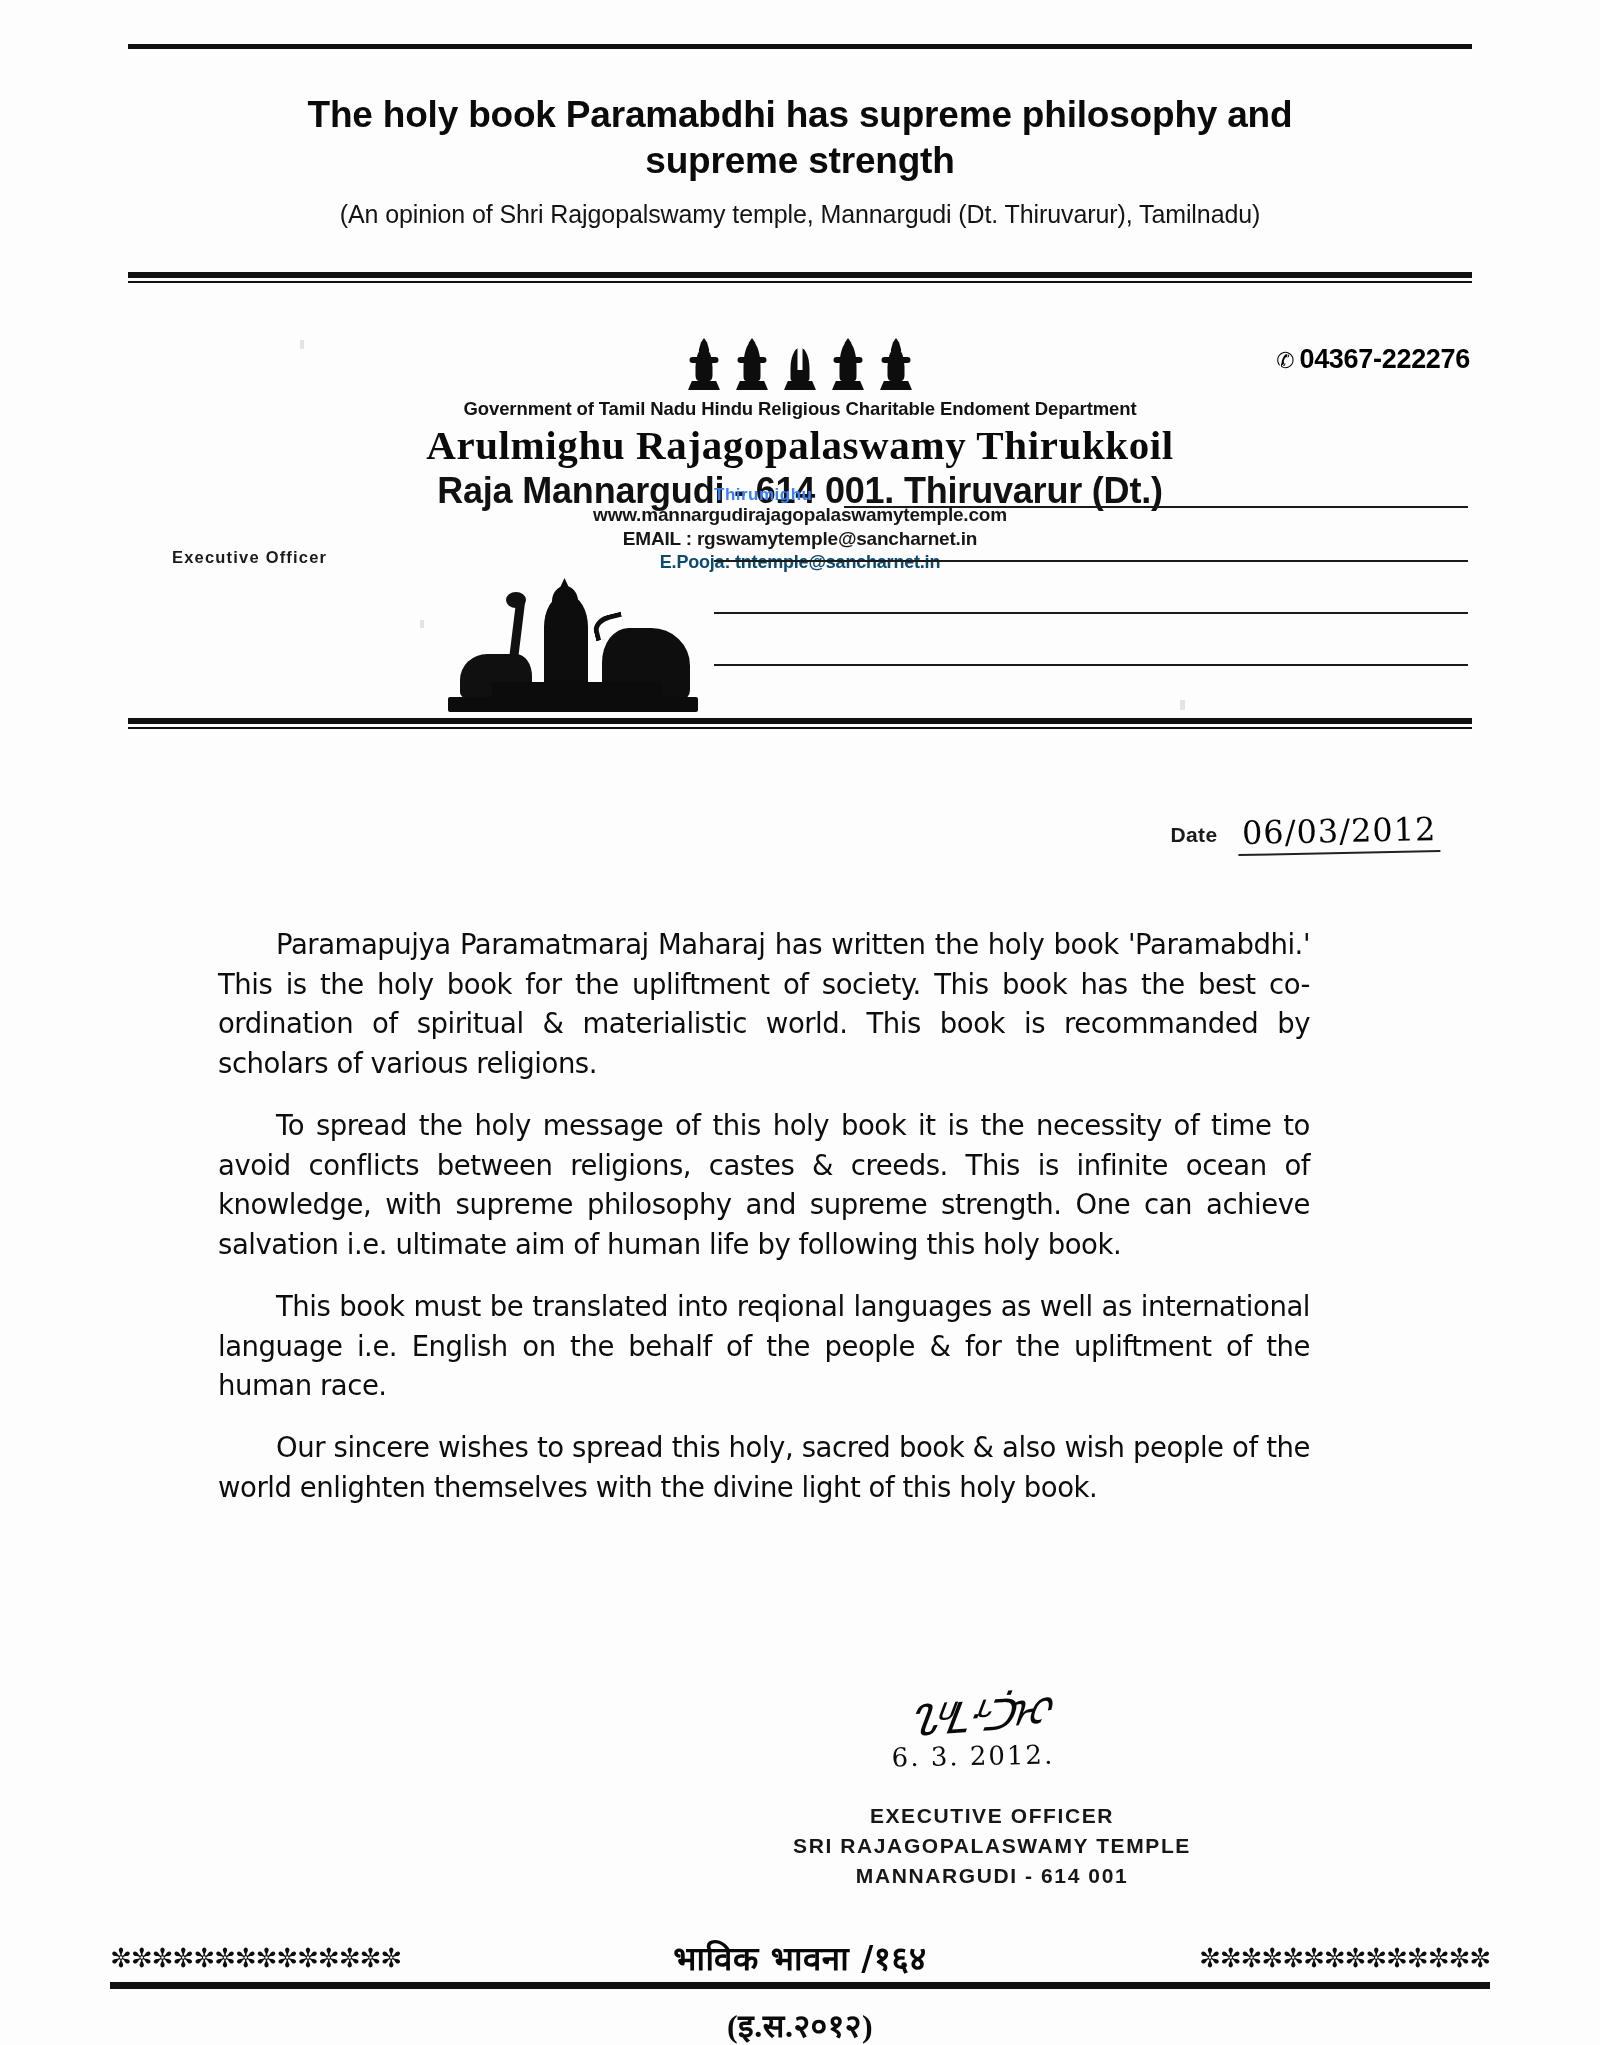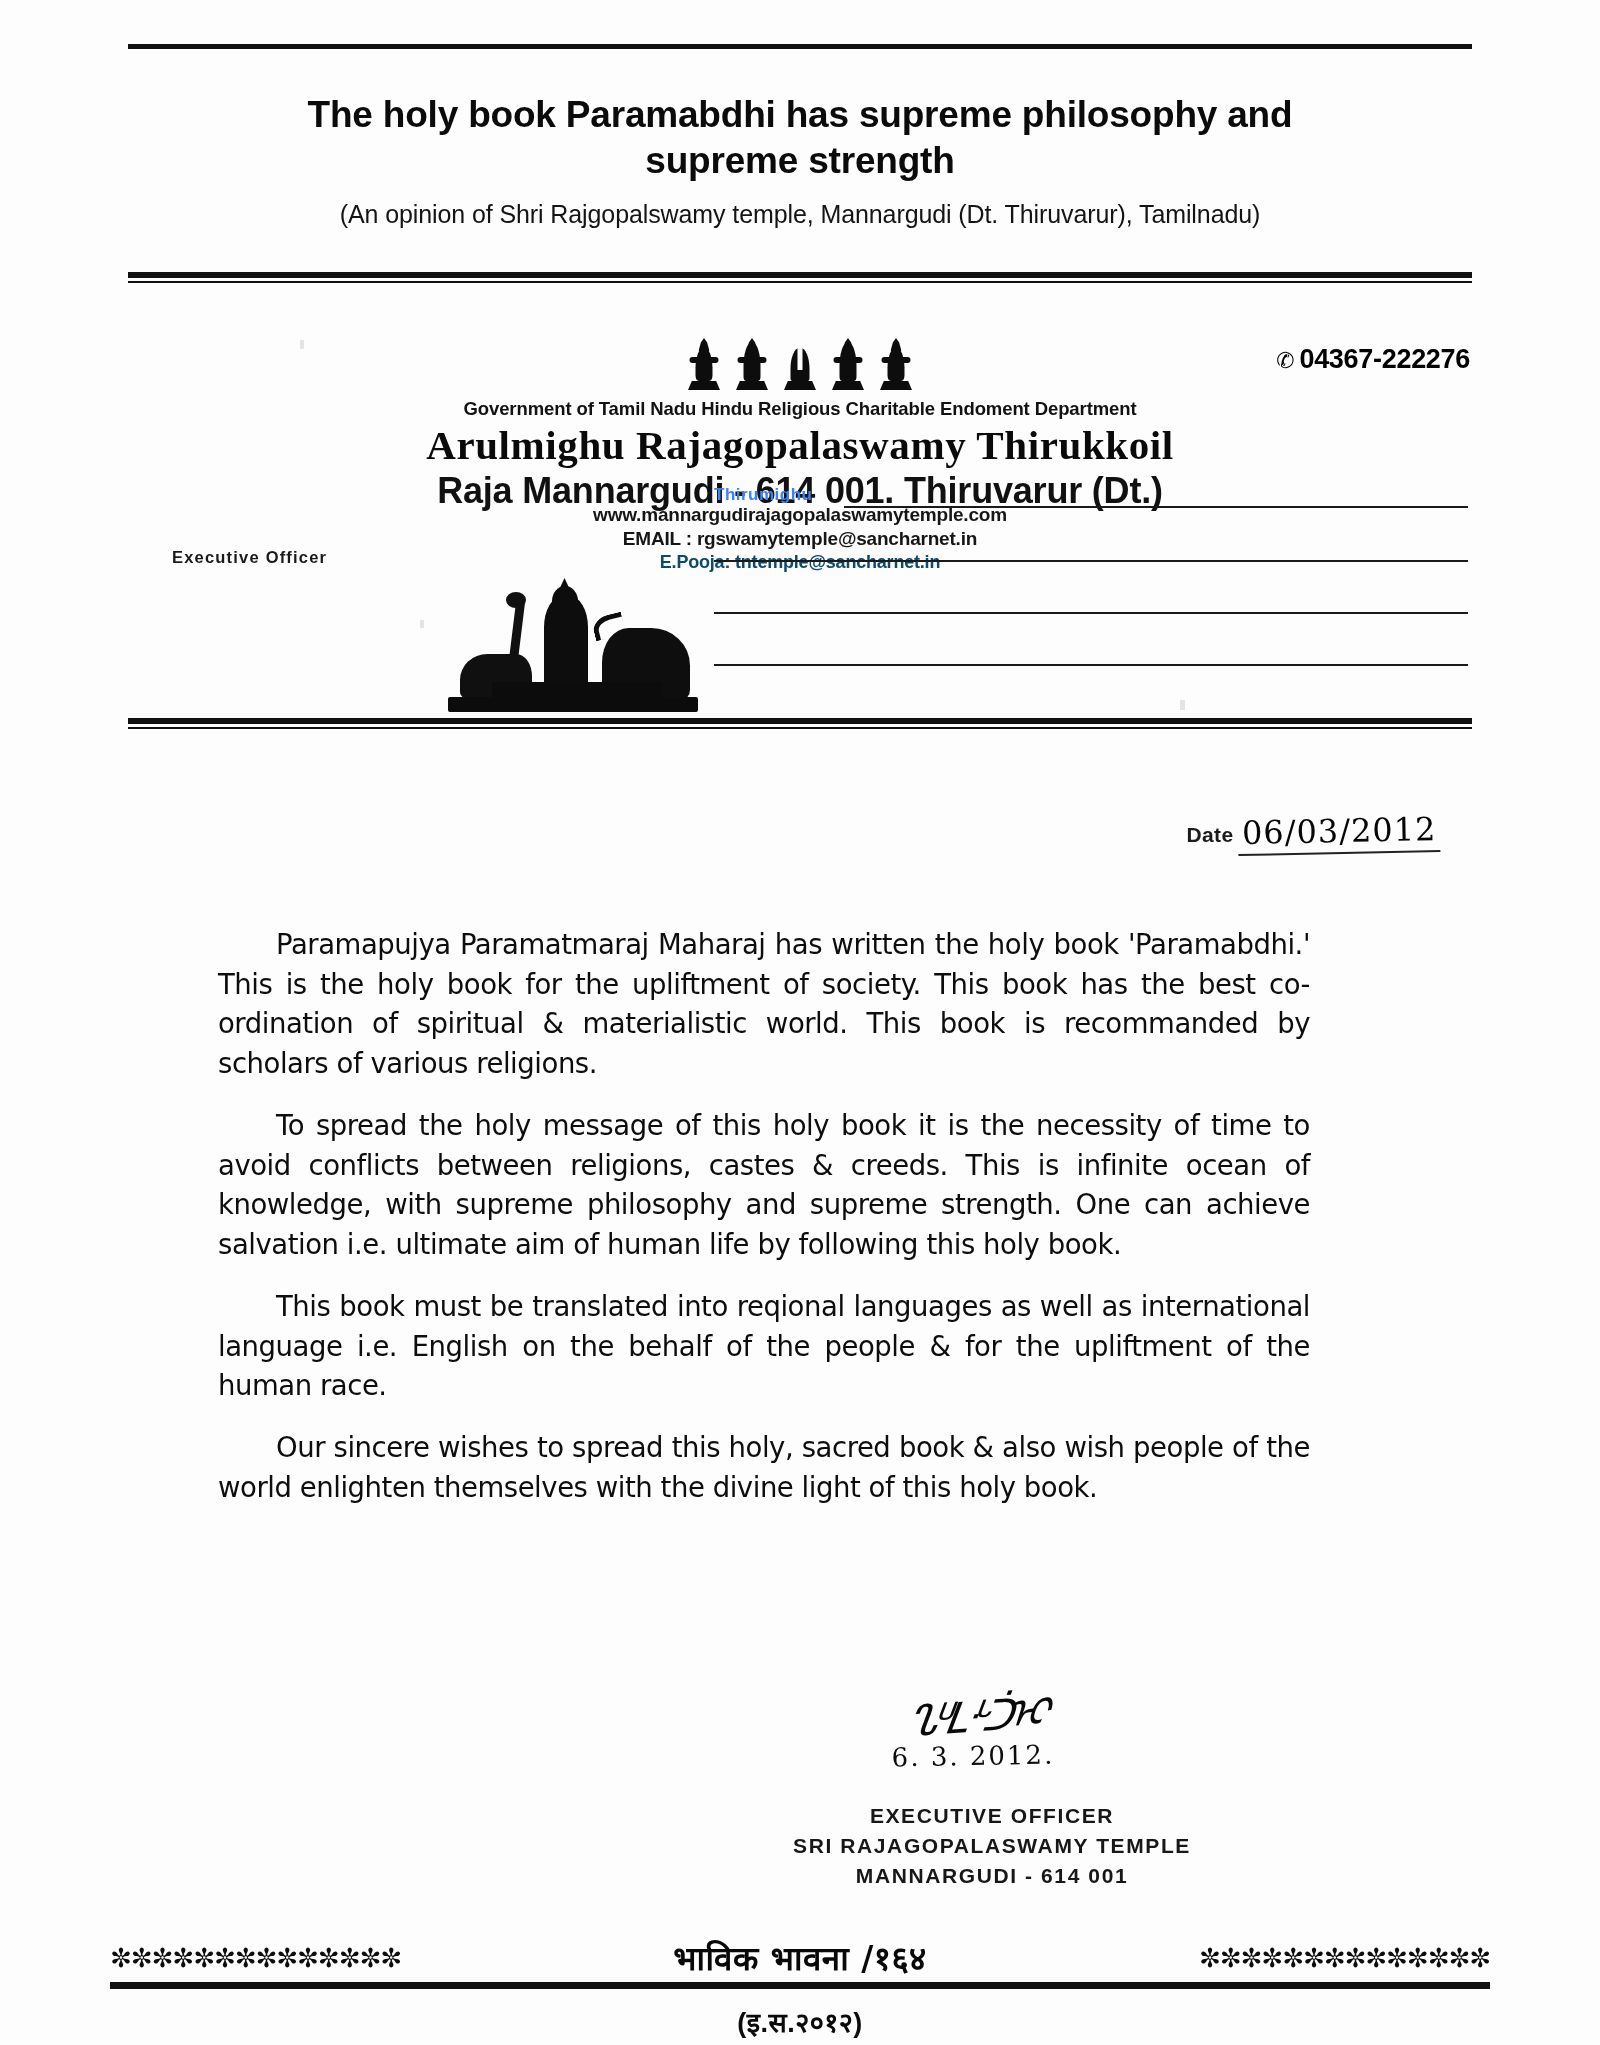--- a/index.html
+++ b/index.html
@@ -359,21 +359,21 @@
     border-top: 2px solid #111;
   }
 
   
   .date-row {
     position: absolute;
     right: 160px;
     top: 812px;
     display: flex;
     align-items: baseline;
-    gap: 4px;
+    gap: 20px;
   }
   .date-label {
     font-size: 21px;
     font-weight: bold;
     letter-spacing: 0.4px;
     color: #1b1b1b;
   }
   .date-value {
     font-family: "DejaVu Serif", serif;
     font-size: 32px;
@@ -473,22 +473,22 @@
     white-space: nowrap;
     letter-spacing: 0.5px;
   }
   .footer-rule {
     margin-top: 2px;
     border-top: 7px solid #111;
   }
   .footer-year {
     margin-top: 14px;
     text-align: center;
-    font-family: Liberation Sans, sans-serif;
-    font-size: 27px;
+    font-family: Liberation Serif, serif;
+    font-size: 32px;
     font-weight: bold;
     color: #0b0b0b;
     letter-spacing: 0.5px;
   }
 
   .speck {
     position: absolute;
     background: #cfcfcf;
     opacity: .55;
   }

